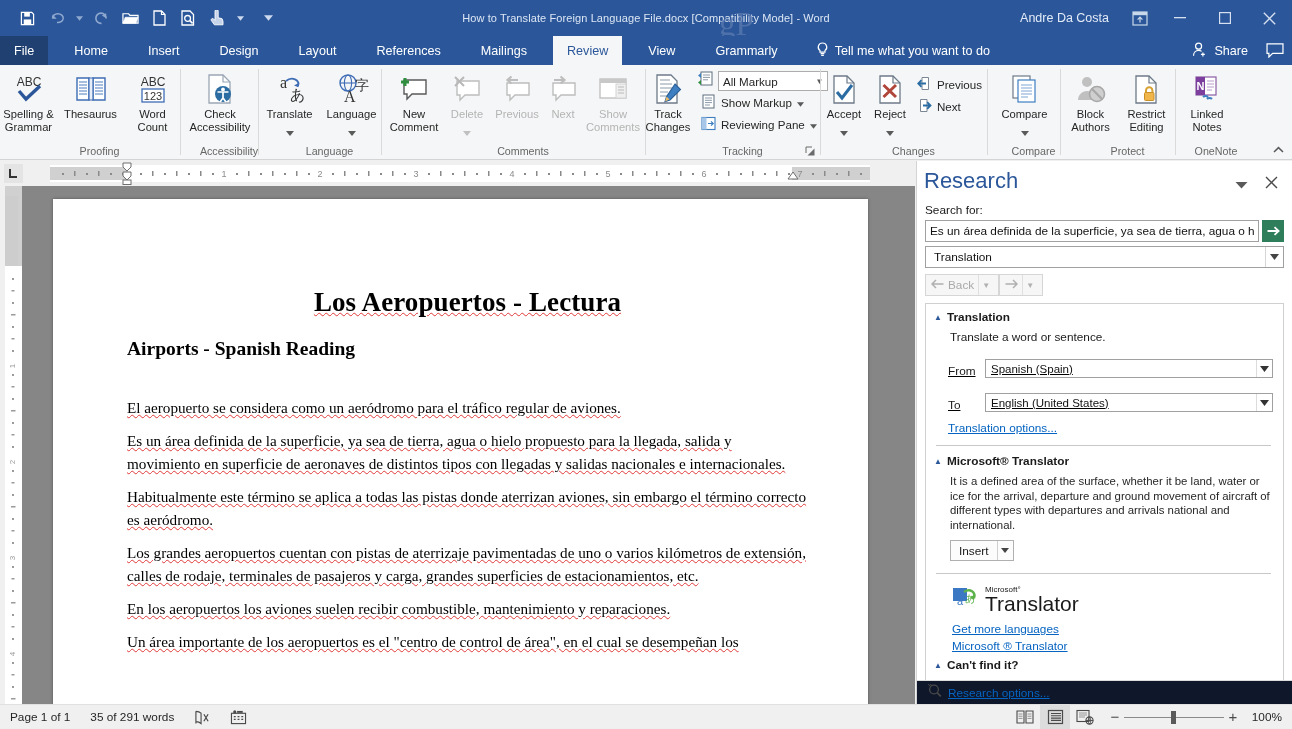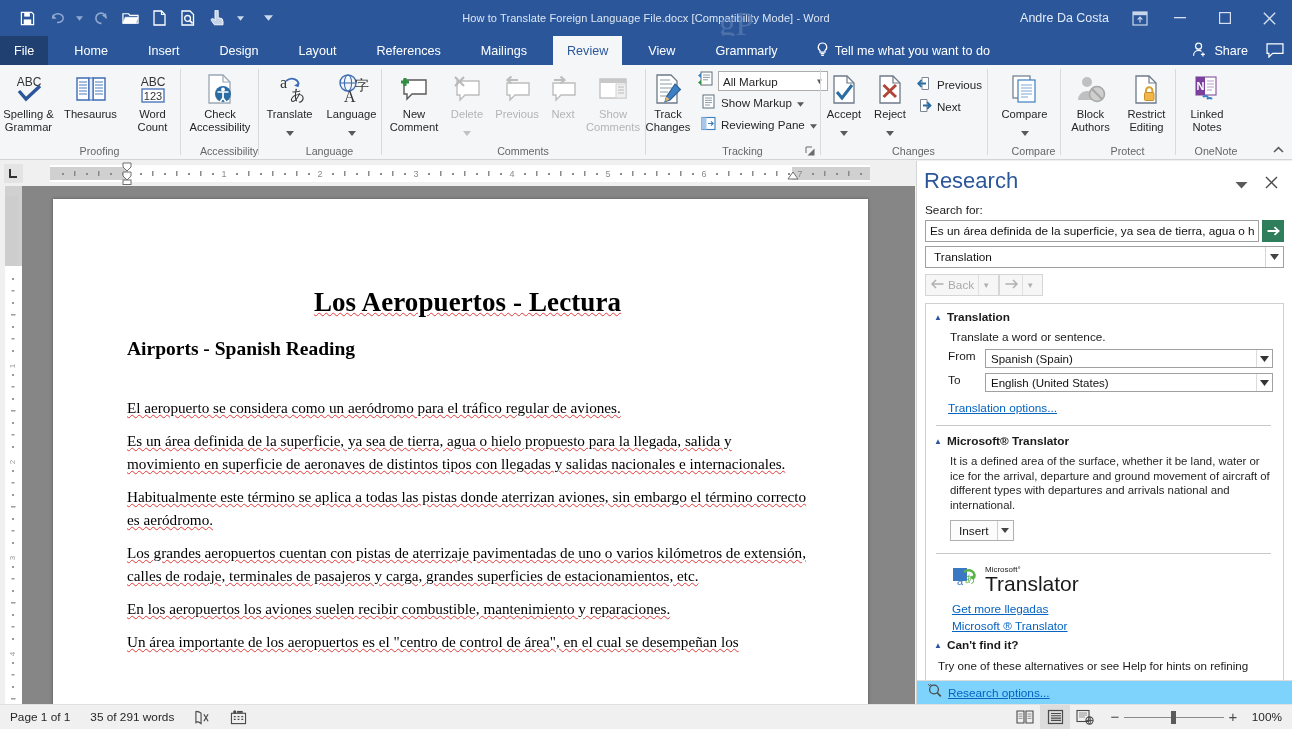--- a/index.html
+++ b/index.html
@@ -189,21 +189,21 @@
   .navsplit { width: 15px; display:flex; align-items:center; justify-content:center; border-left: 1px solid #e0e0e0;
     height: 20px; color: #b0b0b0; font-size: 8px; }
   .results {
     margin-top: 7px; border: 1px solid #d0d0d0; height: 382px; overflow: hidden; position: relative;
     background: #fff;
   }
   .res-inner { padding: 6px 10px 0 8px; }
   .sect-head { display: flex; align-items: center; gap: 5px; font-size: 11.8px; font-weight: bold; color: #1a1a1a; }
   .tri { color: #2b579a; font-size: 8px; }
   .res-text { font-size: 11.8px; color: #1a1a1a; }
-  .ftrow { display: flex; align-items: flex-start; gap: 7px; margin-top: 5px; }
+  .ftrow { display: flex; align-items: flex-end; gap: 7px; margin-top: 15px; text-decoration: underline; }
   .ftrow .fl { font-size: 11.8px; color: #1a1a1a; width: 30px; }
   .ftsel {
     flex: 1; height: 19px; border: 1px solid #a0a0a0; background: #fff; display: flex; align-items: center;
     justify-content: space-between; font-size: 11.5px; color: #111; padding-left: 5px; cursor: pointer;
   }
   .ftsel .arrowbox { width: 16px; display:flex;align-items:center;justify-content:center; border-left:1px solid #dcdcdc; height:17px;}
   .wholedoc { display: flex; align-items: center; gap: 9px; margin-top: 7px; }
   .wholedoc-txt { font-size: 11.8px; color: #1a1a1a; }
   .go-sm { width: 18px; height: 17px; background: #2e7d5b; display:flex;align-items:center;justify-content:center;cursor:pointer;}
   a.link { color: #0563c1; font-size: 11.8px; text-decoration: underline; cursor: pointer; display: inline-block; }
@@ -216,21 +216,21 @@
   }
   .insert-btn .t { padding: 0 8px; }
   .insert-btn .d { width: 16px; display:flex;align-items:center;justify-content:center; border-left: 1px solid #d0d0d0; height: 19px;}
   .brandrow { display: flex; align-items: flex-end; gap: 7px; margin: 12px 0 0 18px; }
   .brand-text { font-family: "Liberation Sans", sans-serif; font-size: 21px; color: #1a1a1a; line-height: 20px; }
   .brand-ms { font-size: 8px; color: #1a1a1a; line-height: 8px; }
   .linkcol { margin: 8px 0 0 18px; display: flex; flex-direction: column; gap: 3px; }
   .cantfind { margin-top: 5px; }
   .alt-text { font-size: 11.6px; color: #1a1a1a; margin: 7px 0 0 4px; }
   .pane-foot {
-    position: absolute; left: 0; bottom: 0; width: 376px; height: 24px; background: #7dd3fc;
+    position: absolute; left: 0; bottom: 0; width: 376px; height: 24px; background: #0f172a;
     display: flex; align-items: center; gap: 6px; padding-left: 10px; border-top: 1px solid #dcdcdc;
   }
 
   
   .statusbar {
     position: absolute; left: 0; bottom: 0; width: 1292px; height: 25px; background: #f0f0f0;
     display: flex; align-items: center; font-size: 11.8px; color: #262626;
     border-top: 1px solid #e0e0e0;
   }
   .sb-item { padding: 0 10px; cursor: pointer; height: 25px; display: flex; align-items: center; gap: 5px; }
@@ -1029,21 +1029,21 @@
                   <text x="13" y="16" font-family="Liberation Sans, sans-serif" font-size="10" fill="#5bb24a">あ</text>
                 </svg>
             </span>
             <span style="display:flex;flex-direction:column;">
               <span class="brand-ms">Microsoft°</span>
               <span class="brand-text">Translator</span>
             </span>
           </div>
 
           <div class="linkcol">
-            <a class="link">Get more llegadas</a>
+            <a class="link">Get more languages</a>
             <a class="link">Microsoft ® Translator</a>
           </div>
 
           <div class="sect-head cantfind">
             <span class="tri">▲</span>
             <span>Can't find it?</span>
           </div>
           <div class="alt-text">Try one of these alternatives or see Help for hints on refining</div>
         </div>
       </div>

